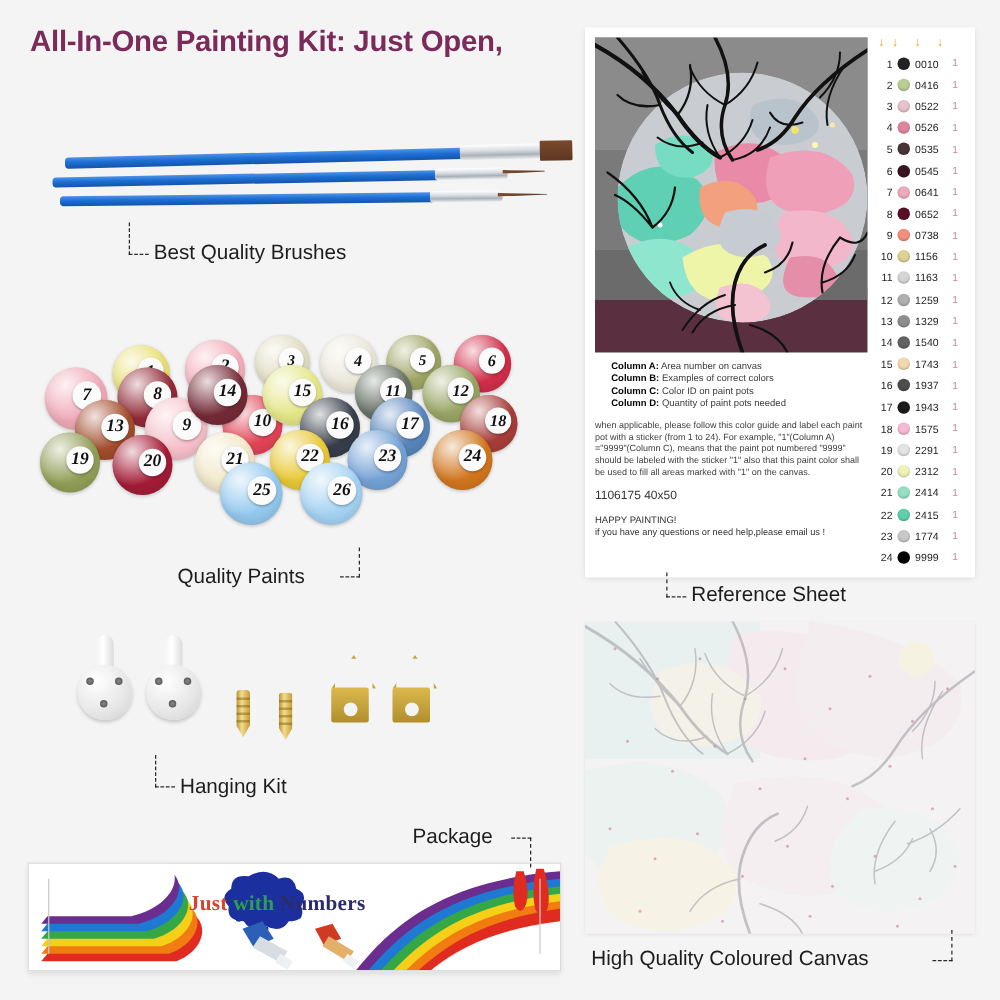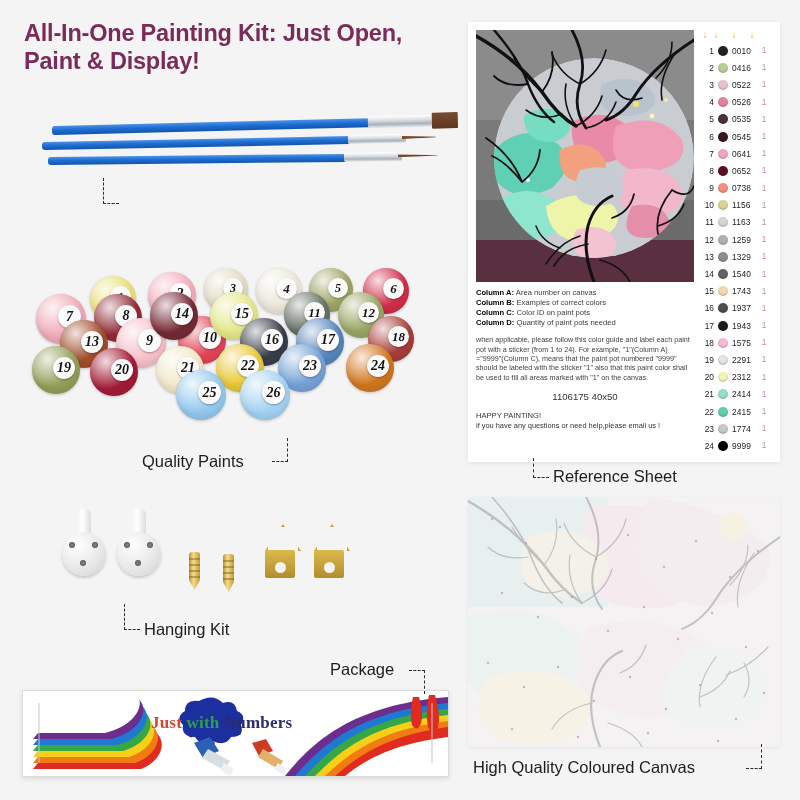--- a/index.html
+++ b/index.html
@@ -80,24 +80,24 @@
     box-shadow:0 2px 5px rgba(0,0,0,.10);}
   .pkg-logo{position:absolute;left:128px;top:22px;font-size:17px;font-weight:bold;
     font-family:"Liberation Serif",serif;letter-spacing:.2px;z-index:6;white-space:nowrap;}
 
   
   .sheet{position:absolute;left:468px;top:22px;width:312px;height:440px;
     background:#fff;box-shadow:0 1px 4px rgba(0,0,0,.10);}
   .sheet-art{position:absolute;left:8px;top:8px;width:218px;height:252px;
     background:#6e6e6e;overflow:hidden;}
   .sheet-text{position:absolute;left:8px;top:266px;width:218px;}
-  .col-line{font-size:7.6px;color:#3b3b3b;line-height:1.33;white-space:nowrap;}
+  .col-line{font-size:7.6px;color:#3b3b3b;line-height:1.33;white-space:nowrap;margin-left:13px;}
   .col-line b{color:#000;}
   .para{font-size:7.2px;color:#3e3e3e;line-height:1.3;margin-top:7px;text-align:left;}
-  .sku{font-size:9.6px;color:#333;text-align:center;margin-top:9px;}
+  .sku{font-size:9.6px;color:#333;text-align:left;margin-top:9px;}
   .happy{font-size:7.6px;color:#333;margin-top:9px;}
   .mailus{font-size:7.4px;color:#333;margin-top:1px;}
 
   
   .ctable{position:absolute;left:232px;top:6px;width:74px;}
   .arrow-row{display:flex;align-items:center;height:14px;padding-left:1px;}
   .arrow{width:8px;text-align:center;color:#f5a623;font-size:10px;line-height:10px;}
   .crow{display:flex;align-items:center;height:17.2px;font-size:8.3px;color:#222;}
   .c-idx{width:14px;text-align:right;padding-right:3px;font-size:8.4px;}
   .c-dot{width:10px;height:10px;border-radius:50%;margin:0 4px 0 1px;
@@ -110,21 +110,20 @@
     background:#f2f0f1;overflow:hidden;box-shadow:0 1px 3px rgba(0,0,0,.07);}
 </style>
 </head>
 <body>
 
 <div class="page">
 
   <div class="heading">
     <div class="title">
       <span>All-In-One Painting Kit: Just Open,</span><br>
-      <span>Paint &amp; Display!</span>
     </div>
   </div>
 
   <div class="brushes">
 
     <div class="brush" style="left:34px;top:10px;width:400px;height:16px;transform:rotate(-1.4deg);">
       <div class="b-handle" style="left:0;top:4px;width:320px;height:9px;"></div>
       <div class="b-ferrule" style="left:316px;top:2px;width:68px;height:12px;"></div>
       <div class="b-bristle-flat" style="left:380px;top:0px;width:26px;height:16px;"></div>
     </div>
@@ -137,20 +136,21 @@
 
     <div class="brush" style="left:30px;top:42px;width:390px;height:12px;transform:rotate(-0.6deg);">
       <div class="b-handle" style="left:0;top:3px;width:300px;height:8px;"></div>
       <div class="b-ferrule" style="left:296px;top:2px;width:58px;height:9px;"></div>
       <div class="b-bristle-round" style="left:350px;top:4px;width:40px;height:3px;clip-path:polygon(0 0,100% 45%,100% 55%,0 100%);"></div>
     </div>
   </div>
 
   <div class="vline" style="left:103px;top:178px;height:26px;"></div>
   <div class="hline" style="left:103px;top:203px;width:16px;"></div>
+  <div class="callout" style="left:123px;top:193px;">Best Quality Brushes</div>
 
   <div class="pots">
       <div class="pot" style="left: 62px; top: 18px; width: 46px; height: 46px; background: rgb(232, 222, 110);">
         <div class="body"></div>
         <div class="rim"></div>
         <div class="num" style="width: 21px; height: 21px; font-size: 13px; left: 20px; top: 10px;">1</div>
       </div>
       <div class="pot" style="left: 120px; top: 14px; width: 48px; height: 48px; background: rgb(244, 169, 184);">
         <div class="body"></div>
         <div class="rim"></div>

